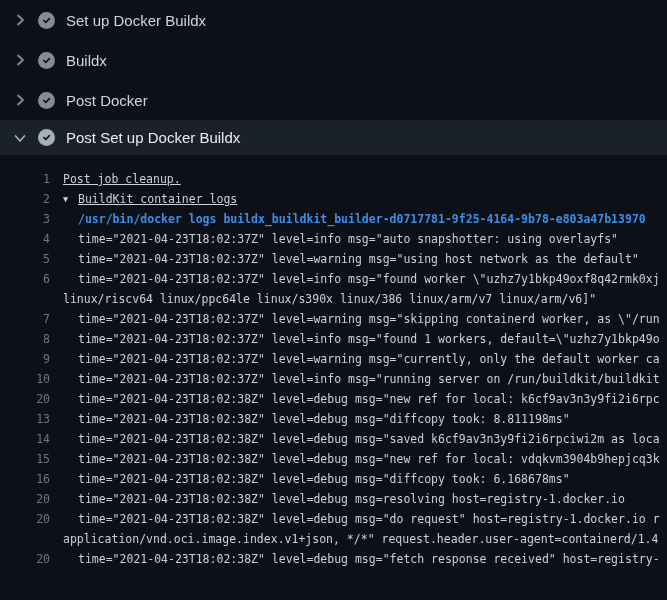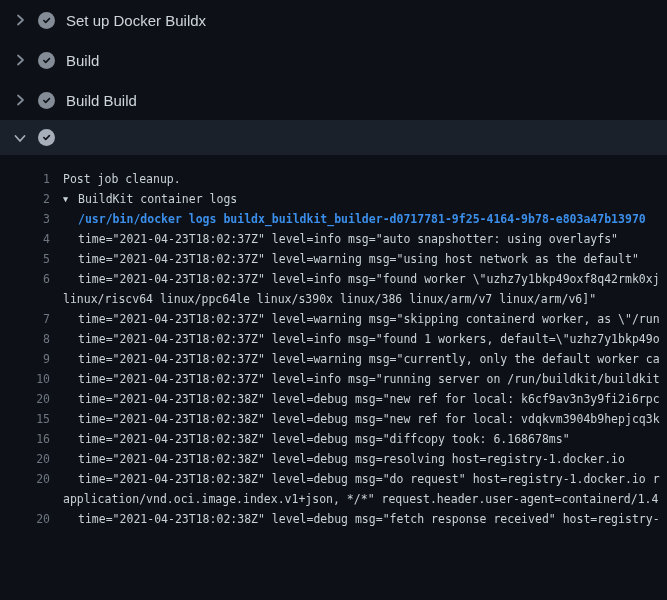--- a/index.html
+++ b/index.html
@@ -60,21 +60,21 @@
     overflow: hidden;
   }
   .log-num {
     flex: 0 0 50px;
     text-align: right;
     color: var(--line-num, #6e7681);
     user-select: none;
     cursor: pointer;
   }
   .log-text { color: var(--log-text, #c9d1d9); }
-  .indent-top  .log-text { padding-left: 13px; }
+  .indent-top  .log-text { padding-left: 13px; text-decoration: underline; }
   .indent-group .log-text { padding-left: 28px; }
   .indent-wrap .log-text { padding-left: 13px; }
   .log-text.cmd { color: var(--cmd-blue, #3b8eea); font-weight: bold; }
   .group-marker {
     display: inline-block;
     width: 15px;
     font-size: 8.5px;
     color: var(--log-text, #c9d1d9);
     cursor: pointer;
     vertical-align: 1px;
@@ -96,55 +96,58 @@
         <span class="step-label">Set up Docker Buildx</span>
       </div>
       <div class="step">
         <span class="chev"><svg viewBox="0 0 16 16" width="16" height="16">
             <path d="M6 3.5 L11 8 L6 12.5" fill="none" stroke="currentColor" stroke-width="1.7" stroke-linecap="round" stroke-linejoin="round"></path>
           </svg></span>
         <span class="check"><svg viewBox="0 0 16 16" width="17" height="17">
             <circle cx="8" cy="8" r="8" fill="currentColor"></circle>
             <path d="M11.28 5.72a.75.75 0 0 1 0 1.06l-3.5 3.5a.75.75 0 0 1-1.06 0l-1.75-1.75a.75.75 0 1 1 1.06-1.06l1.22 1.22 2.97-2.97a.75.75 0 0 1 1.06 0z" fill="#0d1117"></path>
           </svg></span>
-        <span class="step-label">Build</span>
+        <span class="step-label">Buildx</span>
       </div>
       <div class="step">
         <span class="chev"><svg viewBox="0 0 16 16" width="16" height="16">
             <path d="M6 3.5 L11 8 L6 12.5" fill="none" stroke="currentColor" stroke-width="1.7" stroke-linecap="round" stroke-linejoin="round"></path>
           </svg></span>
         <span class="check"><svg viewBox="0 0 16 16" width="17" height="17">
             <circle cx="8" cy="8" r="8" fill="currentColor"></circle>
             <path d="M11.28 5.72a.75.75 0 0 1 0 1.06l-3.5 3.5a.75.75 0 0 1-1.06 0l-1.75-1.75a.75.75 0 1 1 1.06-1.06l1.22 1.22 2.97-2.97a.75.75 0 0 1 1.06 0z" fill="#0d1117"></path>
           </svg></span>
-        <span class="step-label">Build Build</span>
+        <span class="step-label">Post Docker</span>
       </div>
       <div class="step expanded">
         <span class="chev"><svg viewBox="0 0 16 16" width="16" height="16">
             <path d="M3.5 6 L8 11 L12.5 6" fill="none" stroke="currentColor" stroke-width="1.7" stroke-linecap="round" stroke-linejoin="round"></path>
           </svg></span>
         <span class="check"><svg viewBox="0 0 16 16" width="17" height="17">
             <circle cx="8" cy="8" r="8" fill="currentColor"></circle>
             <path d="M11.28 5.72a.75.75 0 0 1 0 1.06l-3.5 3.5a.75.75 0 0 1-1.06 0l-1.75-1.75a.75.75 0 1 1 1.06-1.06l1.22 1.22 2.97-2.97a.75.75 0 0 1 1.06 0z" fill="#0d1117"></path>
           </svg></span>
+        <span class="step-label">Post Set up Docker Buildx</span>
       </div>
     </div>
   <div id="log">
       <div class="log-row indent-top"><span class="log-num">1</span><span class="log-text">Post job cleanup.</span></div>
       <div class="log-row indent-top"><span class="log-num">2</span><span class="log-text"><span class="group-marker">▼</span>BuildKit container logs</span></div>
       <div class="log-row indent-group"><span class="log-num">3</span><span class="log-text cmd">/usr/bin/docker logs buildx_buildkit_builder-d0717781-9f25-4164-9b78-e803a47b13970</span></div>
       <div class="log-row indent-group"><span class="log-num">4</span><span class="log-text">time="2021-04-23T18:02:37Z" level=info msg="auto snapshotter: using overlayfs"</span></div>
       <div class="log-row indent-group"><span class="log-num">5</span><span class="log-text">time="2021-04-23T18:02:37Z" level=warning msg="using host network as the default"</span></div>
       <div class="log-row indent-group"><span class="log-num">6</span><span class="log-text">time="2021-04-23T18:02:37Z" level=info msg="found worker \"uzhz7y1bkp49oxf8q42rmk0xj</span></div>
       <div class="log-row indent-wrap"><span class="log-num"></span><span class="log-text">linux/riscv64 linux/ppc64le linux/s390x linux/386 linux/arm/v7 linux/arm/v6]"</span></div>
       <div class="log-row indent-group"><span class="log-num">7</span><span class="log-text">time="2021-04-23T18:02:37Z" level=warning msg="skipping containerd worker, as \"/run</span></div>
       <div class="log-row indent-group"><span class="log-num">8</span><span class="log-text">time="2021-04-23T18:02:37Z" level=info msg="found 1 workers, default=\"uzhz7y1bkp49o</span></div>
       <div class="log-row indent-group"><span class="log-num">9</span><span class="log-text">time="2021-04-23T18:02:37Z" level=warning msg="currently, only the default worker ca</span></div>
       <div class="log-row indent-group"><span class="log-num">10</span><span class="log-text">time="2021-04-23T18:02:37Z" level=info msg="running server on /run/buildkit/buildkit</span></div>
       <div class="log-row indent-group"><span class="log-num">20</span><span class="log-text">time="2021-04-23T18:02:38Z" level=debug msg="new ref for local: k6cf9av3n3y9fi2i6rpc</span></div>
+      <div class="log-row indent-group"><span class="log-num">13</span><span class="log-text">time="2021-04-23T18:02:38Z" level=debug msg="diffcopy took: 8.811198ms"</span></div>
+      <div class="log-row indent-group"><span class="log-num">14</span><span class="log-text">time="2021-04-23T18:02:38Z" level=debug msg="saved k6cf9av3n3y9fi2i6rpciwi2m as loca</span></div>
       <div class="log-row indent-group"><span class="log-num">15</span><span class="log-text">time="2021-04-23T18:02:38Z" level=debug msg="new ref for local: vdqkvm3904b9hepjcq3k</span></div>
       <div class="log-row indent-group"><span class="log-num">16</span><span class="log-text">time="2021-04-23T18:02:38Z" level=debug msg="diffcopy took: 6.168678ms"</span></div>
       <div class="log-row indent-group"><span class="log-num">20</span><span class="log-text">time="2021-04-23T18:02:38Z" level=debug msg=resolving host=registry-1.docker.io</span></div>
       <div class="log-row indent-group"><span class="log-num">20</span><span class="log-text">time="2021-04-23T18:02:38Z" level=debug msg="do request" host=registry-1.docker.io r</span></div>
       <div class="log-row indent-wrap"><span class="log-num"></span><span class="log-text">application/vnd.oci.image.index.v1+json, */*" request.header.user-agent=containerd/1.4</span></div>
       <div class="log-row indent-group"><span class="log-num">20</span><span class="log-text">time="2021-04-23T18:02:38Z" level=debug msg="fetch response received" host=registry-</span></div>
     </div>
 </div>
 
 </body></html>

